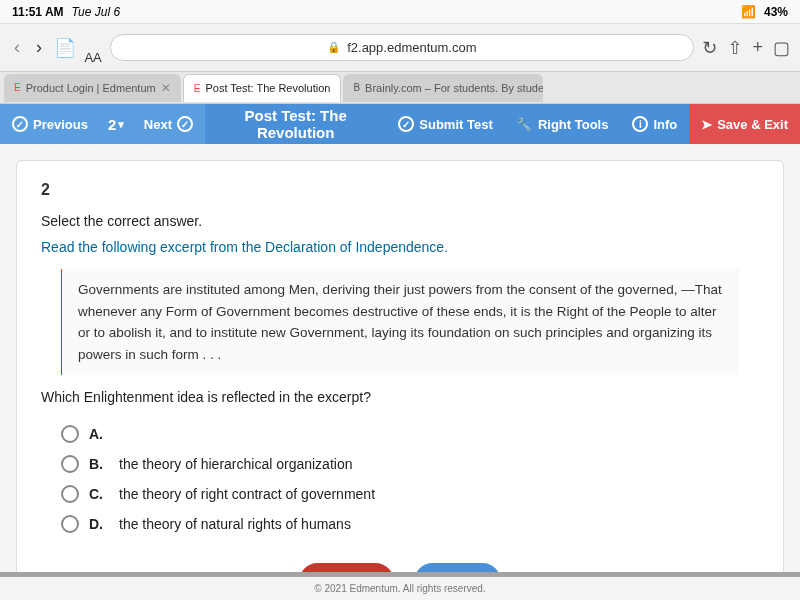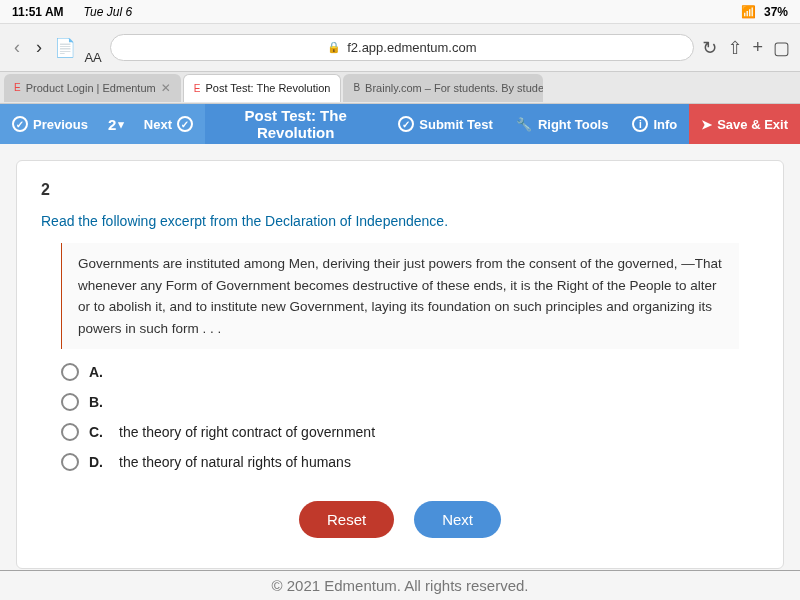--- a/index.html
+++ b/index.html
@@ -10,21 +10,21 @@
       background: #f9f9f9;
       display: flex;
       justify-content: space-between;
       align-items: center;
       padding: 4px 12px;
       font-size: 12px;
       font-weight: 600;
       border-bottom: 1px solid #ddd;
       height: 24px;
     }
-    .status-left { display: flex; gap: 20px; align-items: center; }
+    .status-left { display: flex; gap: 8px; align-items: center; }
     .status-right { display: flex; gap: 8px; align-items: center; }
     .status-time { font-weight: 700; }
     .status-date { font-weight: 400; font-style: italic; }
 
     
     .browser-chrome {
       background: #f2f2f2;
       border-bottom: 1px solid #ccc;
       padding: 6px 10px;
       display: flex;
@@ -218,41 +218,41 @@
       padding: 10px 28px;
       font-size: 15px;
       font-weight: 500;
       cursor: pointer;
     }
 
     
     .footer {
       background: #f5f5f5;
       text-align: center;
-      font-size: 15px;
+      font-size: 10px;
       color: #777;
       padding: 6px;
-      border-top: 1px solid #a3a3a3;
+      border-top: 5px solid #a3a3a3;
     }
 
     
     .chevron-down { font-size: 11px; }
     .toolbar-icon { font-size: 13px; }
   </style>
 </head>
 <body>
 
 <div class="status-bar">
   <div class="status-left">
     <span class="status-time">11:51 AM</span>
     <span class="status-date">Tue Jul 6</span>
   </div>
   <div class="status-right">
     <span>📶</span>
-    <span>37%</span>
+    <span>43%</span>
   </div>
 </div>
 
 <div class="browser-chrome">
   <button class="browser-nav-btn">‹</button>
   <button class="browser-nav-btn active">›</button>
   <span style="font-size:18px; color:#555;">📄</span>
   <span class="font-size-indicator">AA</span>
   <div class="address-bar">
     <span class="lock-icon">🔒</span>
@@ -310,31 +310,34 @@
   </button>
   <button class="toolbar-btn save">
     <span>➤</span>
     <span>Save &amp; Exit</span>
   </button>
 </div>
 
 <div class="main-content">
   <div class="question-card">
     <div class="question-number">2</div>
+    <div class="question-instruction">Select the correct answer.</div>
     <div class="question-prompt">Read the following excerpt from the Declaration of Independence.</div>
     <div class="excerpt-block">Governments are instituted among Men, deriving their just powers from the consent of the governed, —That whenever any Form of Government becomes destructive of these ends, it is the Right of the People to alter or to abolish it, and to institute new Government, laying its foundation on such principles and organizing its powers in such form . . .</div>
+    <div class="question-text">Which Enlightenment idea is reflected in the excerpt?</div>
 
     <div class="answer-options">
       <label class="answer-option">
         <div class="radio-circle"></div>
         <span class="option-letter">A.</span>
       </label>
       <label class="answer-option">
         <div class="radio-circle"></div>
         <span class="option-letter">B.</span>
+        <span>the theory of hierarchical organization</span>
       </label>
       <label class="answer-option">
         <div class="radio-circle"></div>
         <span class="option-letter">C.</span>
         <span>the theory of right contract of government</span>
       </label>
       <label class="answer-option">
         <div class="radio-circle"></div>
         <span class="option-letter">D.</span>
         <span>the theory of natural rights of humans</span>

